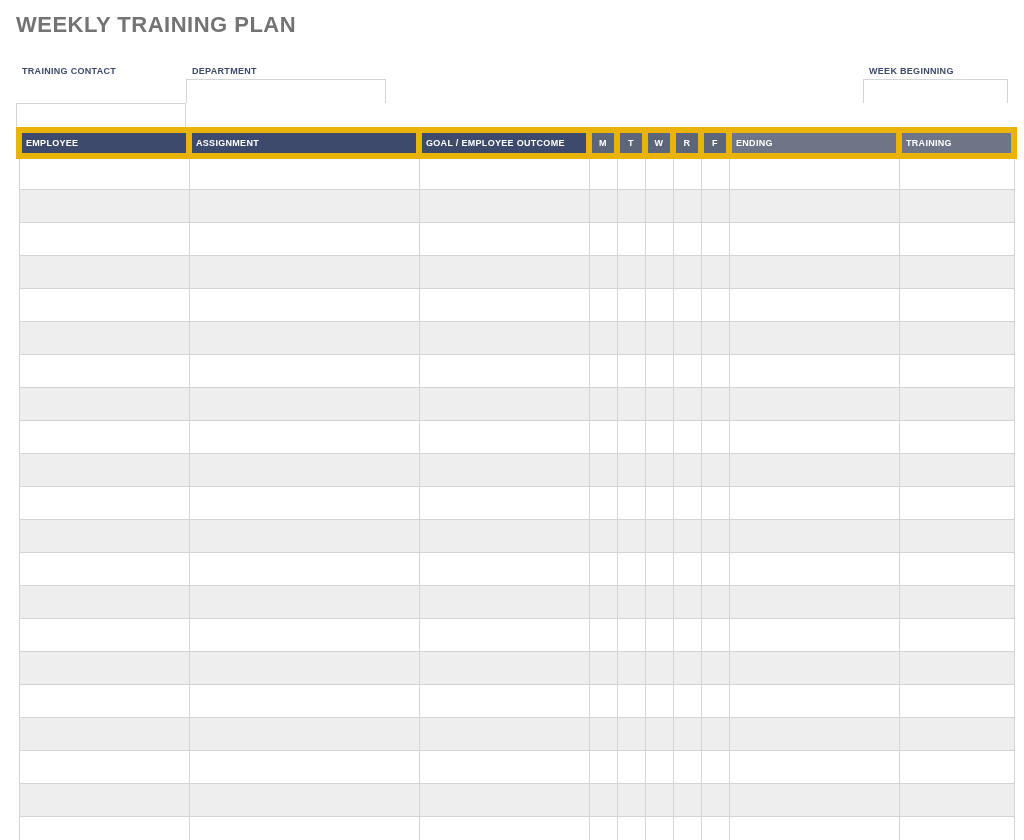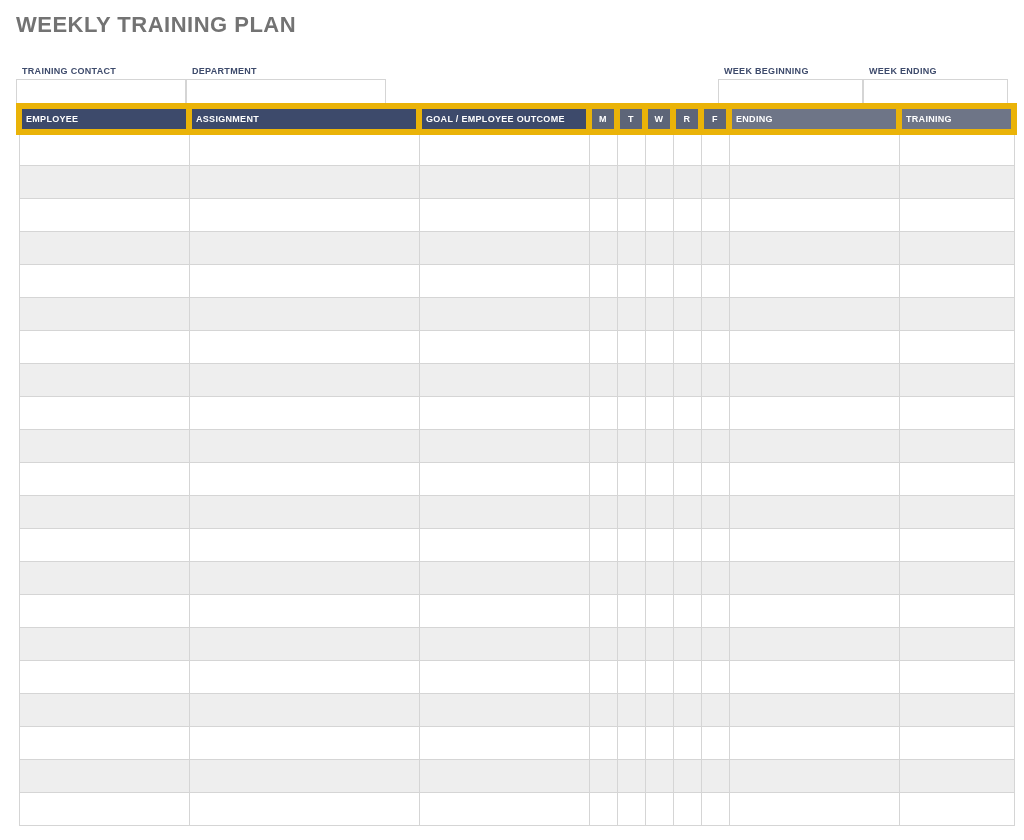--- a/index.html
+++ b/index.html
@@ -38,21 +38,21 @@
     }
     .meta-box {
       border: 1px solid #d5d5d5;
       border-bottom: none;
       height: 24px;
       background: #ffffff;
     }
     .meta-spacer {
       flex: 1;
     }
-    .mg-contact { width: 170px; }
+    .mg-contact { width: 170px; gap: 24px; }
     .mg-department { width: 200px; }
     .mg-week { width: 145px; }
 
     table {
       width: 100%;
       border-collapse: collapse;
       table-layout: fixed;
     }
     thead th {
       font-size: 9px;
@@ -91,24 +91,20 @@
     <div class="meta-label">TRAINING CONTACT</div>
     <div class="meta-box"></div>
   </div>
   <div class="meta-group mg-department">
     <div class="meta-label">DEPARTMENT</div>
     <div class="meta-box"></div>
   </div>
   <div class="meta-spacer"></div>
   <div class="meta-group mg-week">
     <div class="meta-label">WEEK BEGINNING</div>
-    <div class="meta-box"></div>
-  </div>
-  <div class="meta-group mg-week">
-    <div class="meta-label">WEEK ENDING</div>
     <div class="meta-box"></div>
   </div>
 </div>
 
 <table>
   <colgroup>
     <col class="col-employee">
     <col class="col-assignment">
     <col class="col-goal">
     <col class="col-day">

